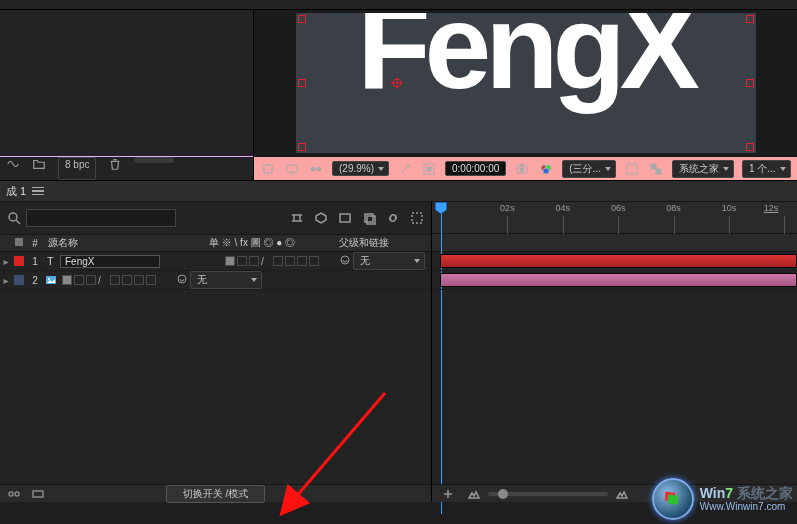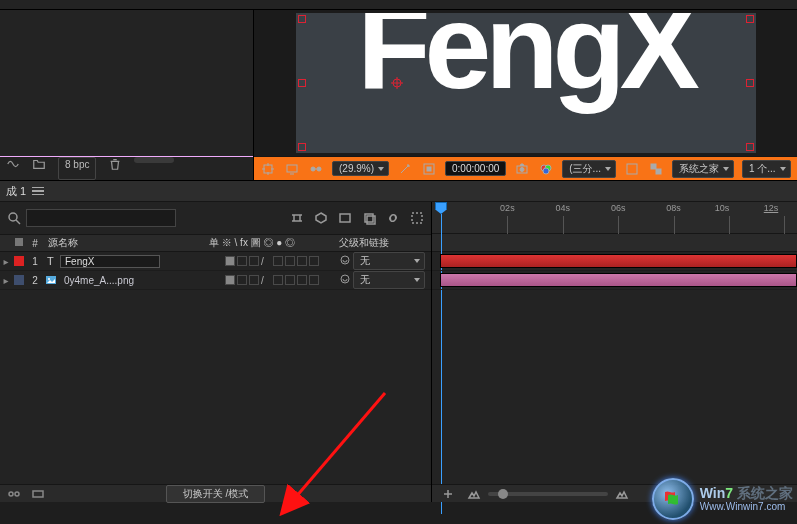--- a/index.html
+++ b/index.html
@@ -23,21 +23,21 @@
 .viewer-canvas { flex: 1; display: flex; align-items: center; justify-content: center; background: #1b1b1b; overflow: hidden; }
 .comp-frame { width: 460px; height: 140px; background: #3a4046; position: relative; overflow: hidden; }
 .big-text { position: absolute; top: -36px; left: 0; right: 0; font-size: 120px; font-weight: 900; color: #fff; letter-spacing: -6px; text-align: center; white-space: nowrap; }
 .handle { position: absolute; width: 8px; height: 8px; border: 1px solid #d23; background: rgba(0,0,0,0); }
 .h-tl { top: 2px; left: 2px; } .h-tr { top: 2px; right: 2px; }
 .h-ml { top: 50%; left: 2px; transform: translateY(-50%);} .h-mr { top: 50%; right: 2px; transform: translateY(-50%);}
 .h-bl { bottom: 2px; left: 2px; } .h-br { bottom: 2px; right: 2px; }
 .anchor { position: absolute; top: 50%; left: 22%; width: 12px; height: 12px; transform: translate(-50%,-50%); }
 .anchor svg { stroke:#d23; fill:none; }
 
-.viewer-footer { height: 24px; background: #f97316; border-top: 1px solid #161616; display: flex; align-items: center; gap: 8px; padding: 0 6px; }
+.viewer-footer { height: 24px; background: #fca5a5; border-top: 1px solid #161616; display: flex; align-items: center; gap: 8px; padding: 0 6px; }
 .vf-icon { width: 16px; height: 16px; display:flex; align-items:center; justify-content:center; color:#aaa; }
 .vf-icon svg { width:14px; height:14px; fill:#aaa; stroke:#aaa; }
 .vf-dd { background:#2a2a2a; border:1px solid #444; border-radius:2px; font-size:10px; color:#ccc; padding:1px 14px 1px 6px; position:relative; }
 .vf-dd::after { content:""; position:absolute; right:4px; top:50%; transform:translateY(-50%); border-left:3px solid transparent; border-right:3px solid transparent; border-top:4px solid #aaa; }
 .timecode-box { background:#111; border:1px solid #444; padding:1px 6px; font-size:10px; color:#ddd; border-radius:2px; }
 
 
 .tl-header { height: 22px; background: #2d2d2d; border-top: 1px solid #000; border-bottom: 1px solid #161616; display: flex; align-items: center; padding: 0 6px; gap: 6px; }
 .tl-tab-label { font-size: 11px; color: #ddd; }
 .burger { display:flex; flex-direction:column; gap:2px; }
@@ -339,21 +339,20 @@
             <div class="label-sw" style="background:#3e4e6e"></div>
           </div>
           <div class="row-idx">2</div>
           <div class="row-type-icon">
             <svg viewBox="0 0 12 12">
               <rect x="1" y="2" width="10" height="8" fill="#5ad"></rect>
               <circle cx="4" cy="5" r="1" fill="#fff"></circle>
               <path d="M2 9l3-3 2 2 3-3v4z" fill="#fff"></path>
             </svg>
           </div>
-          <div class="row-name"><span class="row-name-plain">0y4me_A....png</span></div>
           <div class="row-switches">
             <div class="sw on"></div>
             <div class="sw"></div>
             <div class="sw"></div>
             <div class="sw on" style="background:none;border:none;color:#aaa">/</div>
             <div class="sw"></div>
             <div class="sw"></div>
             <div class="sw"></div>
             <div class="sw"></div>
           </div>
@@ -391,21 +390,21 @@
       <div class="ruler-track" id="ruler-track">
           <div class="tick" style="left: 75.3846px;"></div>
           <div class="tick-label" style="left: 75.3846px; text-align: right;">02s</div>
           <div class="tick" style="left: 130.769px;"></div>
           <div class="tick-label" style="left: 130.769px;">04s</div>
           <div class="tick" style="left: 186.154px;"></div>
           <div class="tick-label" style="left: 186.154px;">06s</div>
           <div class="tick" style="left: 241.538px;"></div>
           <div class="tick-label" style="left: 241.538px;">08s</div>
           <div class="tick" style="left: 296.923px;"></div>
-          <div class="tick-label" style="left: 290px;">10s</div>
+          <div class="tick-label" style="left: 297px;">10s</div>
           <div class="tick" style="left: 352.308px;"></div>
           <div class="tick-label" style="left: 339px; text-decoration: underline;">12s</div>
         </div>
       <div class="cti" id="cti" style="left: 2px;">
         <div class="cti-head"></div>
           <div class="cti-line"></div>
       </div>
     </div>
     <div class="track-head"></div>
     <div class="tracks" id="tracks">

